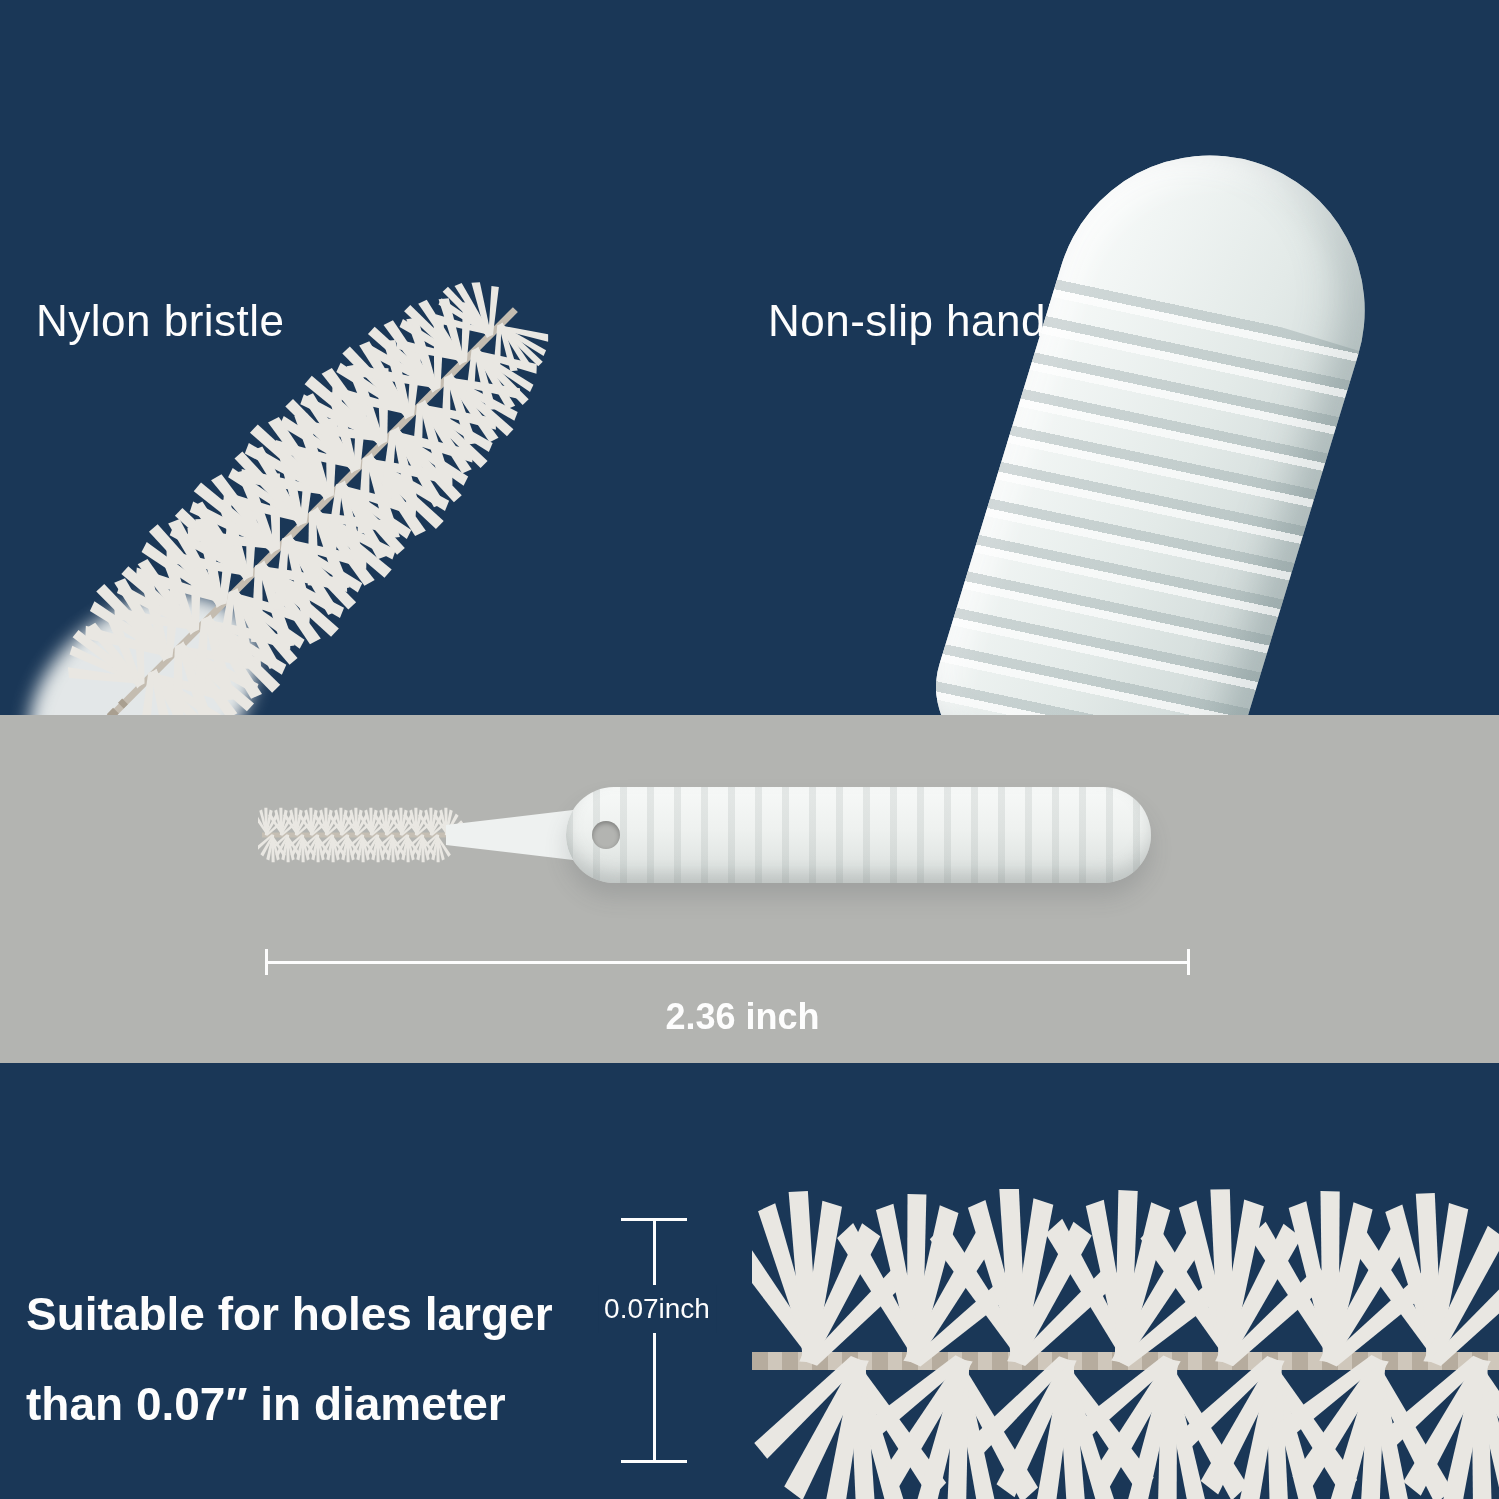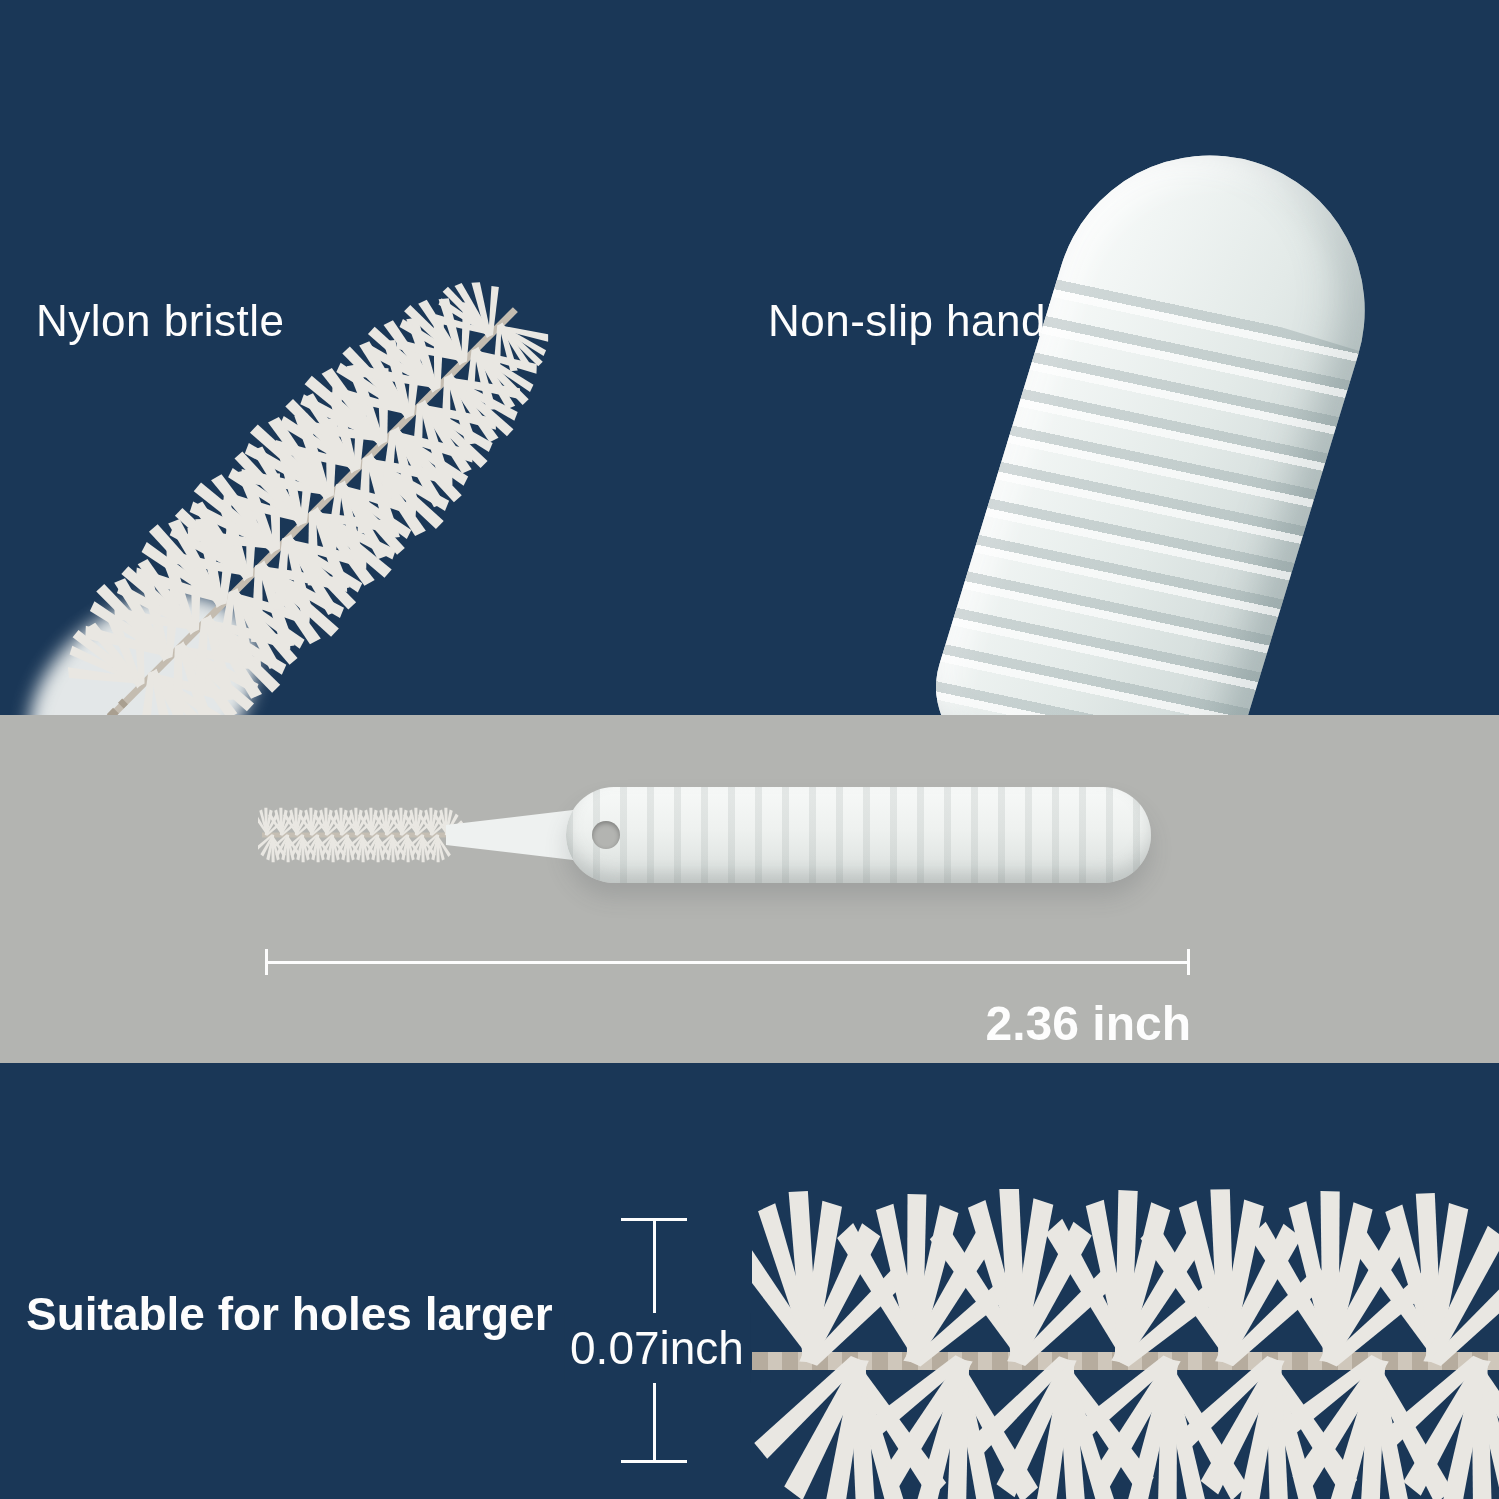--- a/index.html
+++ b/index.html
@@ -52,31 +52,31 @@
       repeating-linear-gradient(90deg, rgba(130,142,140,0.16) 0px, rgba(130,142,140,0.16) 7px, rgba(255,255,255,0) 7px, rgba(255,255,255,0) 27px),
       linear-gradient(180deg,#f7f9f8 0%,#eef1ef 45%,#d9dedc 100%);
     box-shadow:inset 0 -10px 16px rgba(110,120,118,0.25), 0 14px 22px rgba(70,80,85,0.18);
   }
   .handle-hole{position:absolute;left:26px;top:34px;width:28px;height:28px;border-radius:50%;background:var(--band-gray,#b3b4b1);box-shadow:inset 0 2px 5px rgba(0,0,0,0.3);}
 
   .dim-h{position:absolute;left:265px;top:246px;width:925px;height:3px;background:var(--text-white,#fdfdfd);}
   .dim-h::before,.dim-h::after{content:"";position:absolute;width:3px;height:26px;top:-12px;background:var(--text-white,#fdfdfd);}
   .dim-h::before{left:0;}
   .dim-h::after{right:0;}
-  .dim-h-label{position:absolute;left:266px;top:281px;width:925px;text-align:right;color:var(--text-white,#fdfdfd);font-size:48px;font-weight:bold;}
+  .dim-h-label{position:absolute;left:280px;top:281px;width:925px;text-align:center;color:var(--text-white,#fdfdfd);font-size:36px;font-weight:bold;}
 
   
   .caption{position:absolute;left:26px;top:170px;color:var(--text-white,#fdfdfd);font-size:46px;font-weight:bold;line-height:90px;}
   .dim-v-line{position:absolute;left:653px;top:120px;width:3px;height:244px;background:var(--text-white,#fdfdfd);}
   .dim-v-cap{position:absolute;left:621px;width:66px;height:3px;background:var(--text-white,#fdfdfd);}
   .cap-top{top:119px;}
   .cap-bottom{top:361px;}
   .dim-v-label{
-    position:absolute;left:657px;top:214px;transform:translateX(-50%);
-    color:var(--text-white,#fdfdfd);font-size:46px;font-weight:400;
+    position:absolute;left:657px;top:186px;transform:translateX(-50%);
+    color:var(--text-white,#fdfdfd);font-size:28px;font-weight:400;
     background:var(--background-navy,#1a3757);padding:8px 6px;white-space:nowrap;
   }
   .macro-photo{position:absolute;left:752px;top:90px;}
 </style>
 </head>
 <body>
 
 <div class="canvas">
 
   <svg width="0" height="0" style="position:absolute" aria-hidden="true">
@@ -180,20 +180,21 @@
     </div>
 
     <div class="dim-h"></div>
     <div class="dim-h-label">2.36 inch</div>
   </section>
 
   <section class="sec-bottom">
 
     <div class="caption">
       <div>Suitable for holes larger</div>
+      <div>than 0.07″ in diameter</div>
     </div>
 
     <div class="dim-v-line"></div>
     <div class="dim-v-cap cap-top"></div>
     <div class="dim-v-cap cap-bottom"></div>
     <div class="dim-v-label">0.07inch</div>
 
     <svg class="macro-photo" width="747" height="350" viewBox="0 0 747 350">
       <g transform="translate(0,172)">
         <line x1="0" y1="0" x2="747" y2="0" stroke="#cfc7bb" stroke-width="18"></line>

